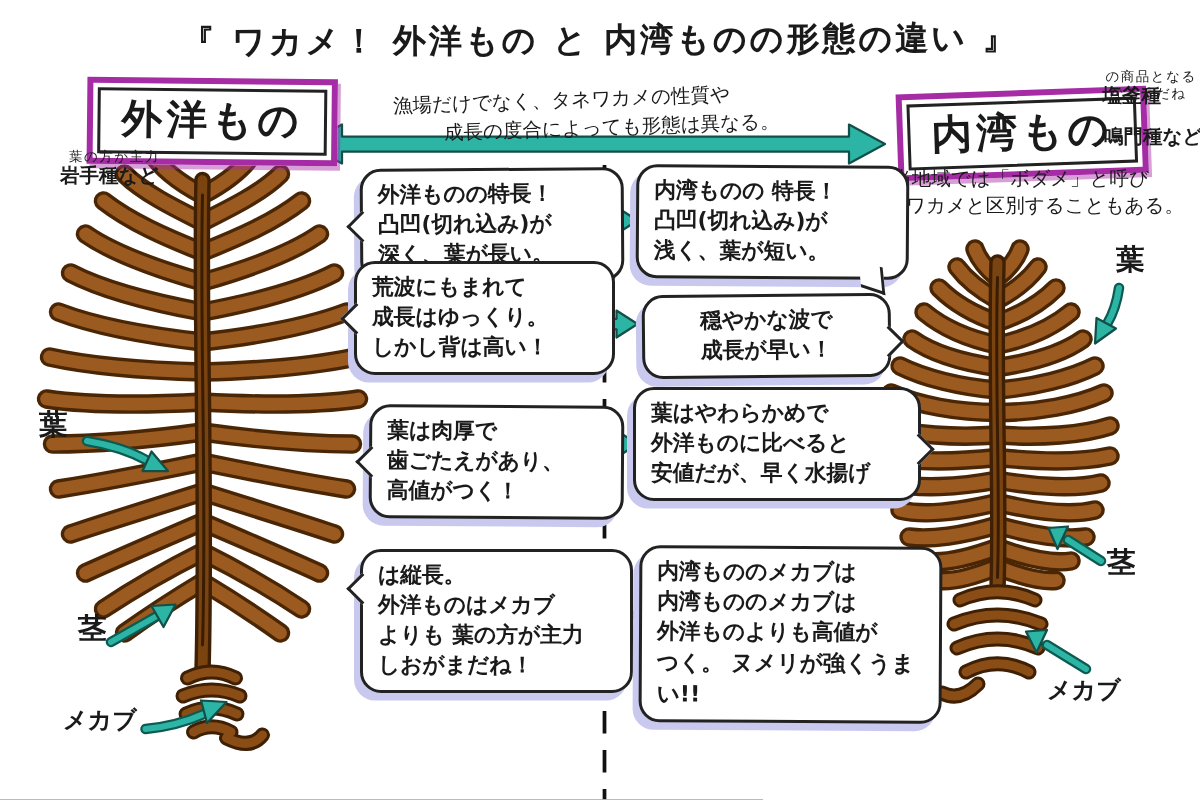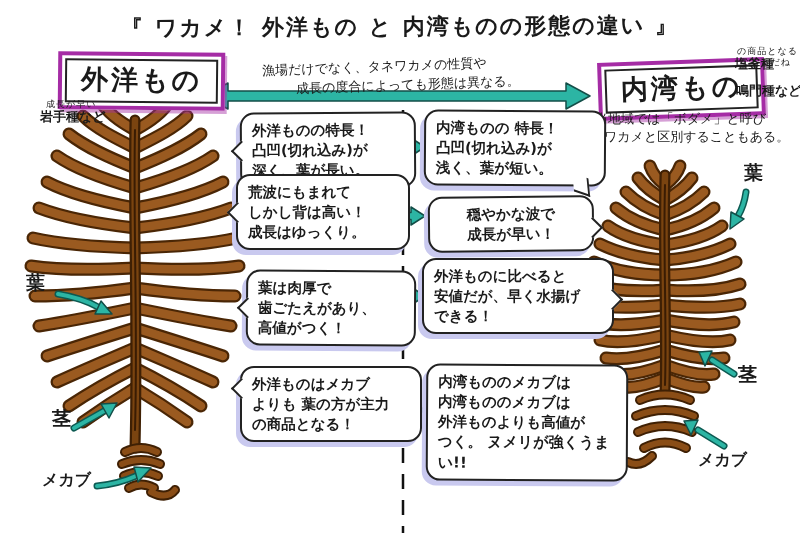--- a/index.html
+++ b/index.html
@@ -204,21 +204,21 @@
 
   <div class="abs title" style="z-index:4">『 ワカメ！ 外洋もの と 内湾ものの形態の違い 』</div>
 
   <div class="abs hbox hbox-left" style="z-index:4">
     <div class="inner">外洋もの</div>
   </div>
   <div class="abs hbox hbox-right" style="z-index:4">
     <div class="inner">内湾もの</div>
   </div>
 
-  <div class="abs ruby" style="left:46px;top:98px;z-index:4">成長が早い</div>
+  <div class="abs ruby" style="left:46px;top:98px;z-index:4">葉の方が主力</div>
   <div class="abs variety" style="left:40px;top:108px;z-index:4">岩手種など</div>
   <div class="abs ruby" style="left:737px;top:45px;z-index:4">の商品となる</div>
   <div class="abs variety" style="left:735px;top:55px;z-index:4">塩釜種</div>
   <div class="abs ruby" style="left:740px;top:56px;z-index:4">なるとだね</div>
   <div class="abs variety" style="left:736px;top:82px;z-index:4">鳴門種など</div>
 
   <div class="abs note topnote1" style="z-index:4">漁場だけでなく、タネワカメの性質や</div>
   <div class="abs note topnote2" style="z-index:4">成長の度合によっても形態は異なる。</div>
   <div class="abs note rnote1" style="z-index:4">※当地域では「ボダメ」と呼び</div>
   <div class="abs note rnote2" style="z-index:4">ワカメと区別することもある。</div>
@@ -232,47 +232,48 @@
   <div class="abs bubble b-r1r">
     <div class="tailBR"></div>
     <div>内湾ものの 特長！</div>
     <div>凸凹(切れ込み)が</div>
     <div>浅く、葉が短い。</div>
   </div>
 
   <div class="abs bubble b-r2l">
     <div class="tailL"></div>
     <div>荒波にもまれて</div>
+    <div>成長はゆっくり。</div>
     <div>しかし背は高い！</div>
-    <div>成長はゆっくり。</div>
   </div>
   <div class="abs bubble b-r2r">
     <div class="tailR"></div>
     <div>穏やかな波で</div>
     <div>成長が早い！</div>
   </div>
 
   <div class="abs bubble b-r3l">
     <div class="tailL"></div>
     <div>葉は肉厚で</div>
     <div>歯ごたえがあり、</div>
     <div>高値がつく！</div>
   </div>
   <div class="abs bubble b-r3r">
     <div class="tailR"></div>
+    <div>葉はやわらかめで</div>
     <div>外洋ものに比べると</div>
     <div>安値だが、早く水揚げ</div>
-    <div>できる！</div>
   </div>
 
   <div class="abs bubble b-r4l">
     <div class="tailL" style="top:18%"></div>
+    <div>は縦長。</div>
     <div>外洋ものはメカブ</div>
     <div>よりも 葉の方が主力</div>
-    <div>の商品となる！</div>
+    <div>しおがまだね！</div>
   </div>
   <div class="abs bubble b-r4r">
     <div>内湾もののメカブは</div>
     <div>内湾もののメカブは</div>
     <div>外洋ものよりも高値が</div>
     <div><span>つく。</span>
       <span class="small">ヌメリが強くうまい!!</span></div>
   </div>
 
   <div class="abs part" style="left:26px;top:270px">葉</div>

